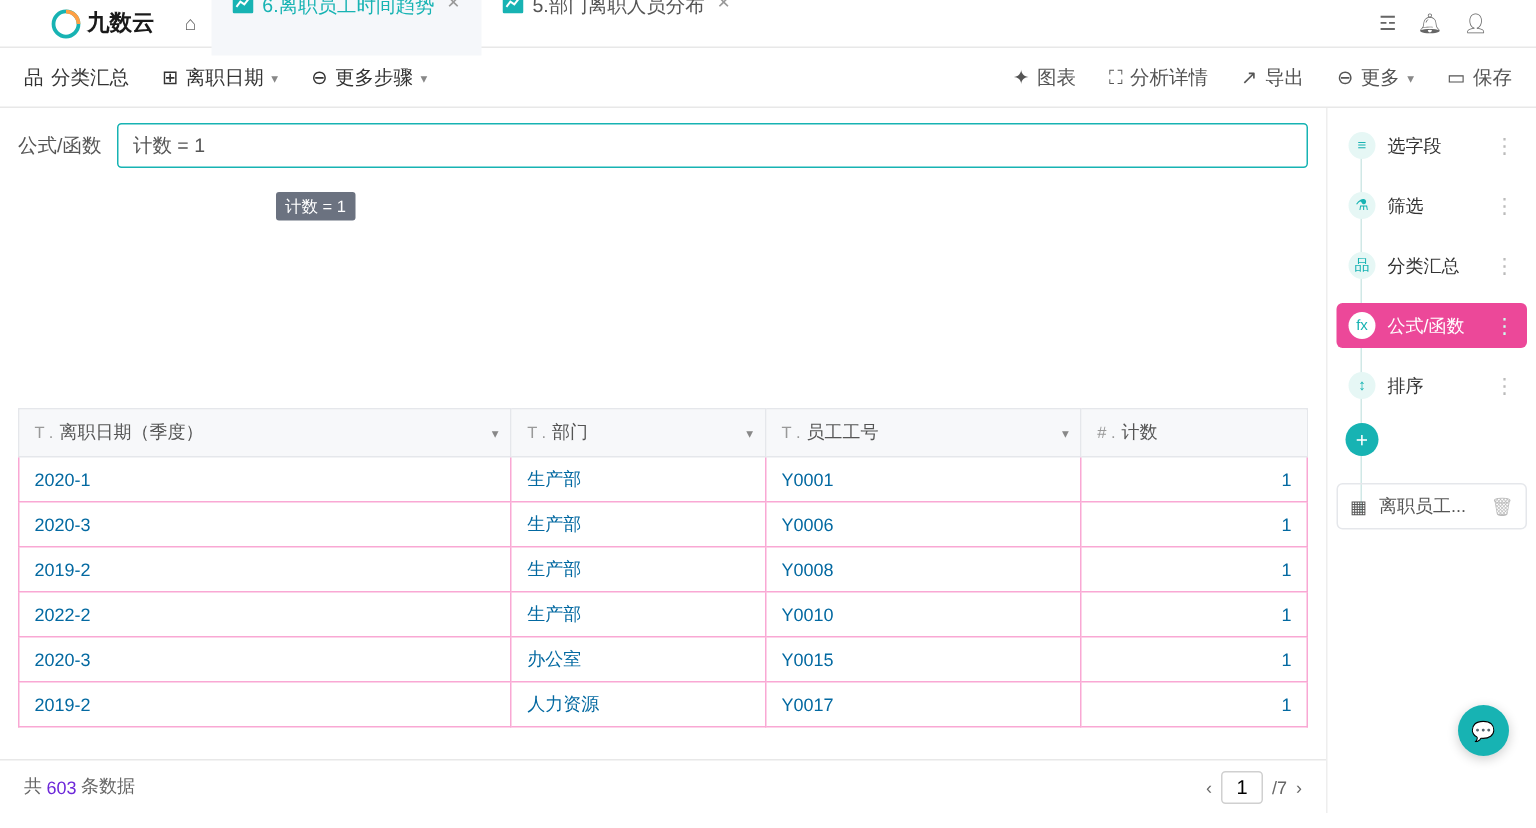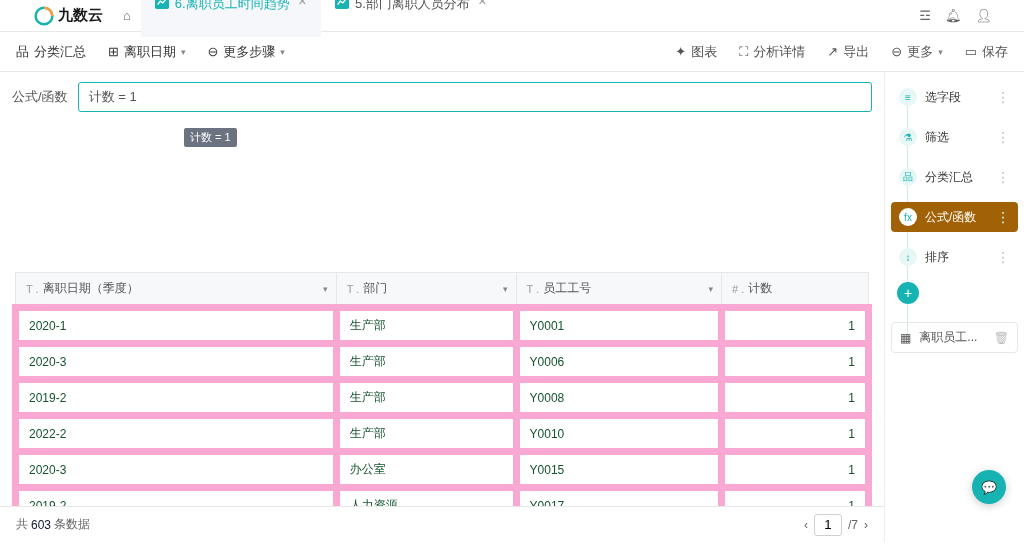--- a/index.html
+++ b/index.html
@@ -23,32 +23,32 @@
 .save-btn{color:#bbb}
 .main{display:flex;height:calc(100% - 82px)}
 .content{flex:1;display:flex;flex-direction:column;min-width:0}
 .formula-row{display:flex;align-items:center;padding:10px 12px;gap:10px}
 .formula-label{color:#555;font-size:13px;white-space:nowrap}
 .formula-input{flex:1;height:30px;border:1.5px solid #17b3b3;border-radius:3px;padding:0 10px;display:flex;align-items:center;color:#555}
 .formula-tip{position:absolute;left:184px;top:128px;background:#6b7280;color:#fff;font-size:11px;padding:2px 6px;border-radius:2px}
 .table-area{flex:1;overflow:hidden;padding:0 12px;margin-top:150px}
 .dtable{width:100%;border-collapse:collapse}
 .dtable th{background:#f7f8fa;text-align:left;padding:7px 10px;font-weight:400;color:#555;border:1px solid #e5e7eb;font-size:12px;position:relative}
-.dtable td{padding:6px 10px;border:7px solid #f9a8d4;color:#14532d;font-size:12px}
+.dtable td{padding:6px 10px;border:1px solid #f9a8d4;color:#0369a1;font-size:12px}
 .dtable td:last-child,.dtable th:last-child{text-align:right}
 .th-inner{display:flex;align-items:center;gap:4px}
 .th-chev{position:absolute;right:8px;top:50%;transform:translateY(-50%);font-size:9px;color:#888}
 .type-ico{color:#999;font-size:11px}
 .pager{height:36px;display:flex;align-items:center;padding:0 16px;border-top:1px solid #e8e8e8;font-size:12px;color:#666}
-.pager .cnt{color:#0f172a;margin:12px 3px}
+.pager .cnt{color:#6d28d9;margin:12px 3px}
 .pager-right{margin-left:auto;display:flex;align-items:center;gap:6px}
 .pager-input{width:28px;height:22px;border:1px solid #d0d0d0;border-radius:3px;text-align:center}
 .sidebar{width:140px;border-left:1px solid #eee;padding:10px 6px;position:relative}
 .step{display:flex;align-items:center;gap:8px;padding:6px 8px;margin-bottom:10px;border-radius:4px;position:relative;font-size:12px}
-.step.active{background:#a16207;color:#fff}
+.step.active{background:#ec4899;color:#fff}
 .step-ico{width:18px;height:18px;border-radius:50%;display:flex;align-items:center;justify-content:center;font-size:10px;flex-shrink:0}
 .step:not(.active) .step-ico{background:#e6f7f5;color:#17b3b3}
 .step.active .step-ico{background:#fff;color:#17b3b3}
 .step-more{margin-left:auto;color:#bbb;font-size:14px}
 .step.active .step-more{color:#cfe}
 .step-line{position:absolute;left:22px;top:26px;bottom:200px;width:1px;background:#d0e8e6;z-index:-1}
 .add-step{width:22px;height:22px;border-radius:50%;background:#17b3b3;color:#fff;display:flex;align-items:center;justify-content:center;margin:6px 0 18px 6px;cursor:pointer;font-size:14px}
 .output{display:flex;align-items:center;gap:8px;padding:6px 8px;border:1px solid #e5e7eb;border-radius:4px;font-size:12px;color:#555}
 .output .del{margin-left:auto;color:#bbb}
 .fab{position:fixed;right:18px;bottom:48px;width:34px;height:34px;border-radius:50%;background:#17b3b3;color:#fff;display:flex;align-items:center;justify-content:center;box-shadow:0 2px 8px rgba(0,0,0,.2);cursor:pointer}

